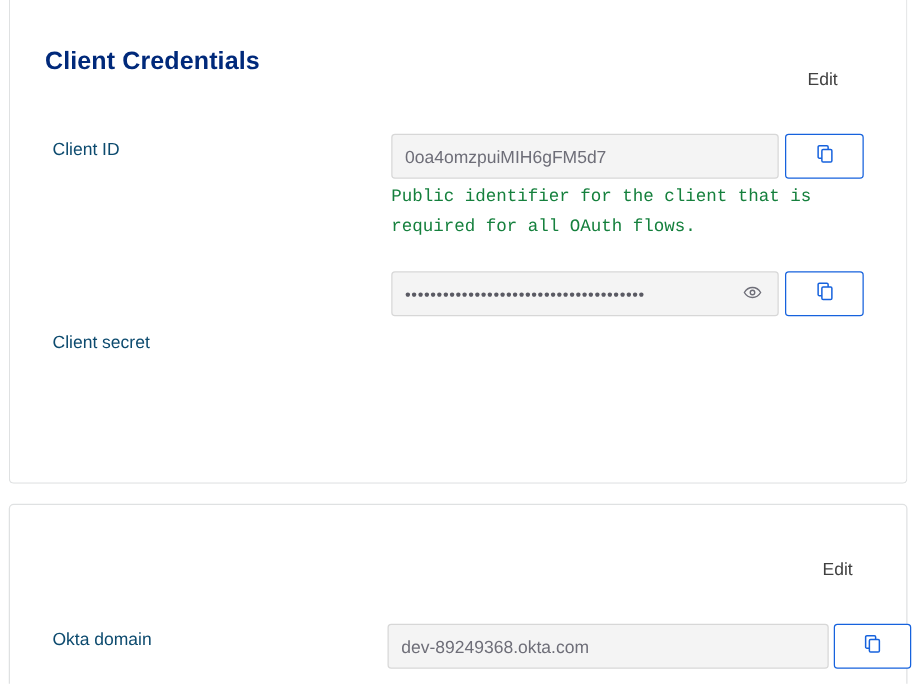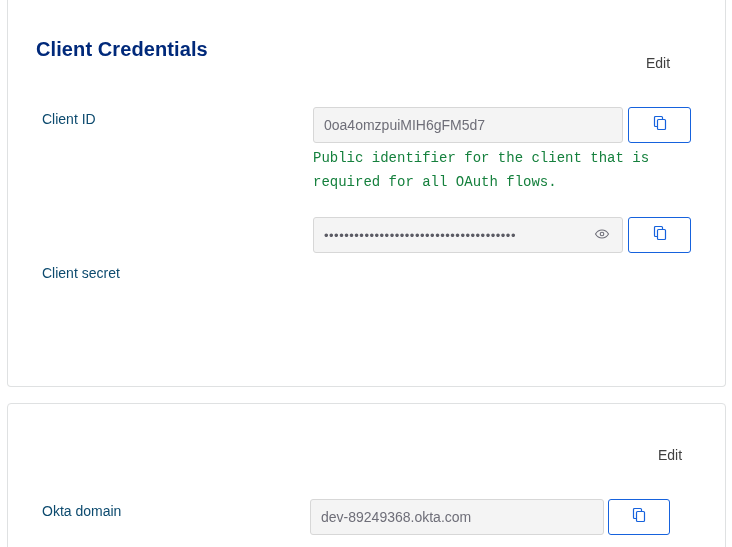--- a/index.html
+++ b/index.html
@@ -137,21 +137,21 @@
   #input-client-id { width: 310px; }
   #help-client-id { left: 313px; top: 146px; width: 380px; }
 
   #label-client-secret { left: 42px; top: 219px; margin-top: 44px; }
   #wrap-client-secret { left: 313px; top: 217px; }
   #input-client-secret { width: 310px; }
   #help-client-secret { left: 313px; top: 256px; width: 385px; }
 
   #label-okta-domain { left: 42px; top: 501px; }
   #wrap-okta-domain { left: 310px; top: 499px; }
-  #input-okta-domain { width: 294px; }
+  #input-okta-domain { width: 353px; }
   #copy-okta-domain { width: 62px; margin-left: 4px; }
 </style>
 </head>
 <body>
 
 <div class="page">
 
   <div class="card" id="card-credentials"></div>
 
   <div class="card-title" id="credentials-title">Client Credentials</div>

